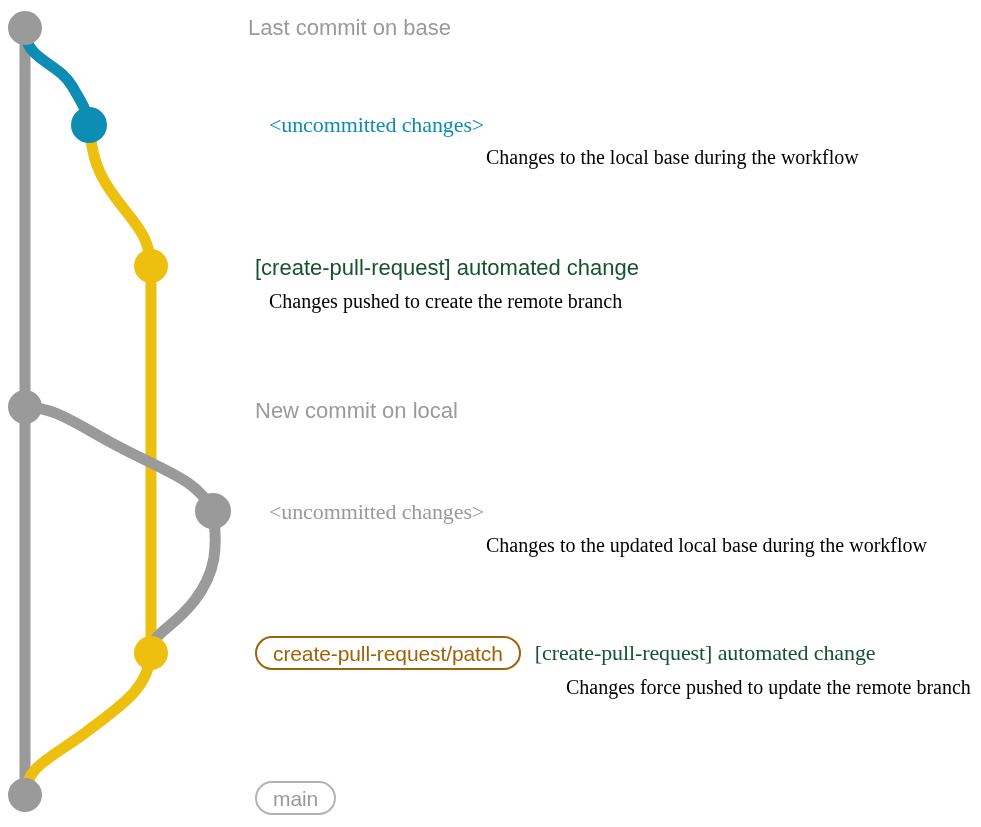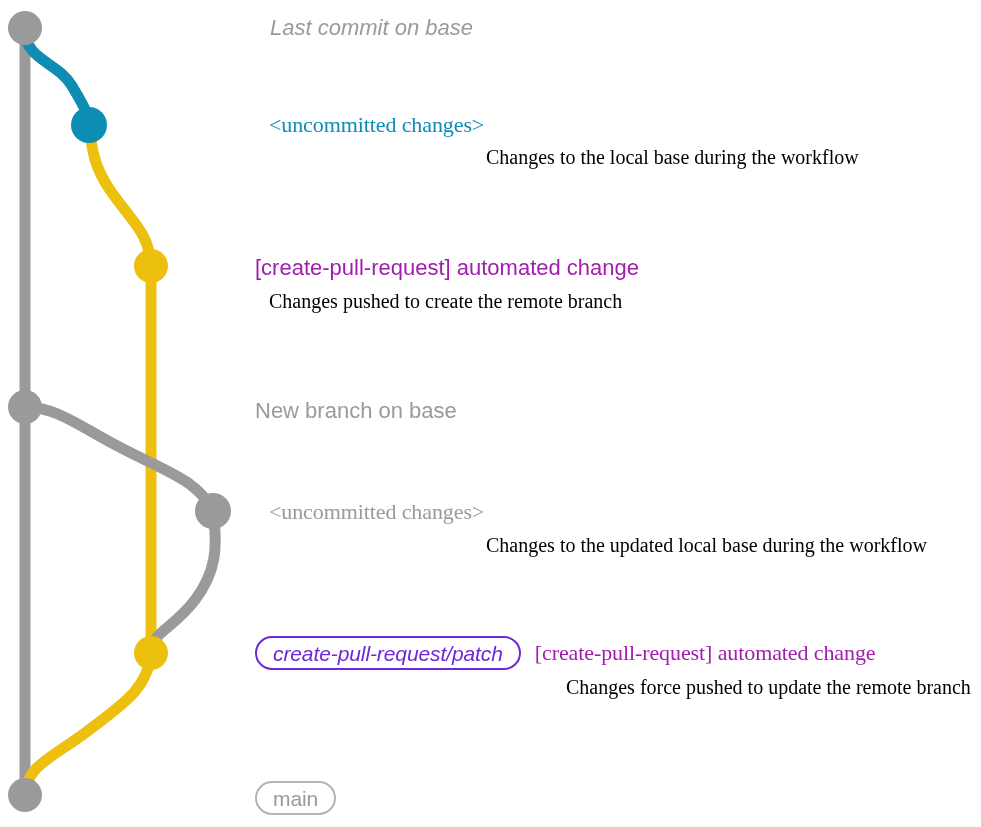--- a/index.html
+++ b/index.html
@@ -44,34 +44,34 @@
     border-radius: 18px;
     border: 2px solid currentColor;
     background: transparent;
     font-size: 21px;
     line-height: 1;
     letter-spacing: -0.1px;
   }
 
   .ref-blue   { color: #0d8cb4; }
   .ref-gray   { color: #b3b3b3; }
-  .ref-yellow { color: #6d28d9; font-style: italic; }
+  .ref-yellow { color: #a16207; }
 
   .ref-gray .pill-text { color: #9a9a9a; }
 
   
   .subject {
     font-size: 22px;
     line-height: 1;
     letter-spacing: -0.1px;
     font-family: Liberation Serif, serif;
   }
   .subj-blue   { color: #0d8cb4; }
   .subj-gray   { color: #9a9a9a; }
-  .subj-yellow { color: #a21caf; }
+  .subj-yellow { color: #14532d; }
 
   .standalone-subject {
     font-size: 22px;
     line-height: 1;
   }
 
   
   .desc {
     position: absolute;
     font-family: "Liberation Serif", "DejaVu Serif", serif;
@@ -104,37 +104,37 @@
 
   <circle cx="25" cy="28" r="17" fill="#9a9a9a"></circle>
   <circle cx="89" cy="125" r="18" fill="#0d8cb4"></circle>
   <circle cx="151" cy="266" r="17" fill="#edc010"></circle>
   <circle cx="25" cy="407" r="17" fill="#9a9a9a"></circle>
   <circle cx="213" cy="511" r="18" fill="#9a9a9a"></circle>
   <circle cx="151" cy="653" r="17" fill="#edc010"></circle>
   <circle cx="25" cy="795" r="17" fill="#9a9a9a"></circle>
 </svg>
 
-<div class="row" style="left:270px; top:14px; height:28px;font-style:italic;">
+<div class="row" style="left:248px; top:14px; height:28px;">
   <span class="standalone-subject subj-gray">Last commit on base</span>
 </div>
 
 <div class="row" style="left:255px; top:108px; height:34px;">
   <span class="gap-after-pill"></span>
   <span class="subject subj-blue">&lt;uncommitted changes&gt;</span>
 </div>
 <div class="desc" style="left:486px; top:147px;">Changes to the local base during the workflow</div>
 
 <div class="row" style="left:255px; top:254px; height:28px;">
   <span class="standalone-subject subj-yellow">[create-pull-request] automated change</span>
 </div>
 <div class="desc" style="left:269px; top:291px;">Changes pushed to create the remote branch</div>
 
 <div class="row" style="left:255px; top:397px; height:28px;">
-  <span class="standalone-subject subj-gray">New branch on base</span>
+  <span class="standalone-subject subj-gray">New commit on local</span>
 </div>
 
 <div class="row" style="left:255px; top:495px; height:34px;">
   <span class="gap-after-pill"></span>
   <span class="subject subj-gray">&lt;uncommitted changes&gt;</span>
 </div>
 <div class="desc" style="left:486px; top:535px;">Changes to the updated local base during the workflow</div>
 
 <div class="row" style="left:255px; top:636px; height:34px;">
   <span class="pill ref-yellow">

